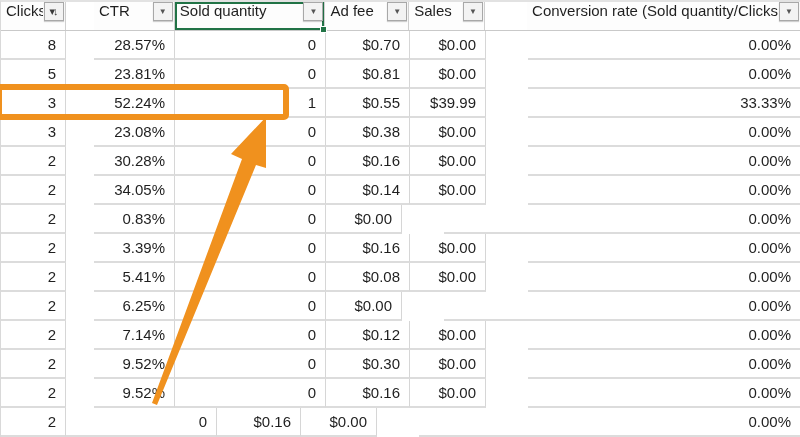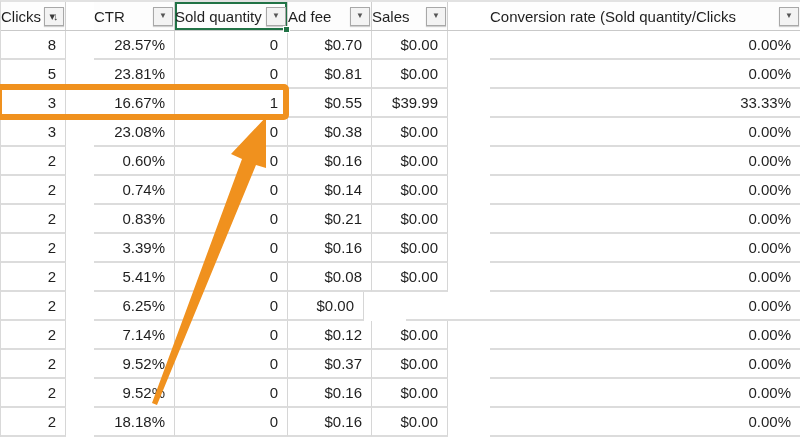--- a/index.html
+++ b/index.html
@@ -3,39 +3,39 @@
 <meta charset="utf-8">
 <style>
   * { margin:0; padding:0; box-sizing:border-box; }
   html,body { width:800px; height:437px; overflow:hidden; background:#ffffff;
     font-family:"Liberation Sans", sans-serif; color:#1f1f1f; }
   .stage { position:relative; width:800px; height:437px; background:#fff; }
 
   
   .sheet { position:absolute; inset:0; border-top:2px solid #e2e2e2; border-left:1px solid #d9d9d9; }
   .hrow { display:flex; height:29px; border-bottom:1px solid #c9c9c9; }
-  .hcell { position:relative; display:flex; align-items:center; 
+  .hcell { position:relative; display:flex; padding-left:5px;
     border-right:1px solid #cfcfcf; background:#fdfdfd; font-size:15px; }
   .hlabel { flex:1 1 auto; white-space:nowrap; overflow:hidden; }
   .dd { flex:0 0 auto; width:20px; height:19px; margin-right:1px; margin-left:1px;
     display:flex; align-items:center; justify-content:center;
     background:#f3f3f3; border:1px solid #a8a8a8; box-shadow:0 1px 1px rgba(0,0,0,.18);
     font-size:8px; color:#555; line-height:1; cursor:pointer; }
   .dd.sorted { font-size:11px; color:#3a3a3a; letter-spacing:-2px; padding-right:2px; }
   .hcell.selected { box-shadow:inset 0 0 0 2px #217346; z-index:2; }
   .handle { position:absolute; right:-3px; bottom:-3px; width:7px; height:7px;
     background:#217346; border:1px solid #fff; z-index:3; cursor:crosshair; }
 
   .trow { display:flex; height:29px; }
   .cell { border-right:1px solid #d6d6d6; border-bottom:2px solid #dcdcdc;
     font-size:15px; display:flex; align-items:center; justify-content:flex-end;
     padding-right:9px; background:#fff; white-space:nowrap; overflow:hidden; }
   .c0 { width:65px; }
   .c1 { width:81px;margin-left:28px; }
-  .c2 { width:113px; }
+  .c2 { width:151px; }
   .c3 { width:84px; }
   .c4 { width:76px; }
   .c5 { flex:1 1 auto; border-right:none;margin-left:42px; }
 
   
   .hl-box { position:absolute; left:-4px; top:84px; width:293px; height:36px;
     border:6px solid var(--accent, #F0911E); border-radius:5px; background:transparent;
     z-index:5; pointer-events:none; }
   .arrow-svg { position:absolute; inset:0; z-index:6; pointer-events:none; }
 </style>
@@ -84,55 +84,54 @@
         <div class="trow">
           <div class="cell c0">5</div>
           <div class="cell c1">23.81%</div>
           <div class="cell c2">0</div>
           <div class="cell c3">$0.81</div>
           <div class="cell c4">$0.00</div>
           <div class="cell c5">0.00%</div>
         </div>
         <div class="trow">
           <div class="cell c0">3</div>
-          <div class="cell c1">16.67%</div>
+          <div class="cell c1">52.24%</div>
           <div class="cell c2">1</div>
           <div class="cell c3">$0.55</div>
           <div class="cell c4">$39.99</div>
           <div class="cell c5">33.33%</div>
         </div>
         <div class="trow">
           <div class="cell c0">3</div>
           <div class="cell c1">23.08%</div>
           <div class="cell c2">0</div>
           <div class="cell c3">$0.38</div>
           <div class="cell c4">$0.00</div>
           <div class="cell c5">0.00%</div>
         </div>
         <div class="trow">
           <div class="cell c0">2</div>
-          <div class="cell c1">0.60%</div>
+          <div class="cell c1">30.28%</div>
           <div class="cell c2">0</div>
           <div class="cell c3">$0.16</div>
           <div class="cell c4">$0.00</div>
           <div class="cell c5">0.00%</div>
         </div>
         <div class="trow">
           <div class="cell c0">2</div>
-          <div class="cell c1">0.74%</div>
+          <div class="cell c1">34.05%</div>
           <div class="cell c2">0</div>
           <div class="cell c3">$0.14</div>
           <div class="cell c4">$0.00</div>
           <div class="cell c5">0.00%</div>
         </div>
         <div class="trow">
           <div class="cell c0">2</div>
           <div class="cell c1">0.83%</div>
           <div class="cell c2">0</div>
-          <div class="cell c3">$0.21</div>
           <div class="cell c4">$0.00</div>
           <div class="cell c5">0.00%</div>
         </div>
         <div class="trow">
           <div class="cell c0">2</div>
           <div class="cell c1">3.39%</div>
           <div class="cell c2">0</div>
           <div class="cell c3">$0.16</div>
           <div class="cell c4">$0.00</div>
           <div class="cell c5">0.00%</div>
@@ -157,35 +156,34 @@
           <div class="cell c1">7.14%</div>
           <div class="cell c2">0</div>
           <div class="cell c3">$0.12</div>
           <div class="cell c4">$0.00</div>
           <div class="cell c5">0.00%</div>
         </div>
         <div class="trow">
           <div class="cell c0">2</div>
           <div class="cell c1">9.52%</div>
           <div class="cell c2">0</div>
-          <div class="cell c3">$0.37</div>
+          <div class="cell c3">$0.30</div>
           <div class="cell c4">$0.00</div>
           <div class="cell c5">0.00%</div>
         </div>
         <div class="trow">
           <div class="cell c0">2</div>
           <div class="cell c1">9.52%</div>
           <div class="cell c2">0</div>
           <div class="cell c3">$0.16</div>
           <div class="cell c4">$0.00</div>
           <div class="cell c5">0.00%</div>
         </div>
         <div class="trow">
           <div class="cell c0">2</div>
-          <div class="cell c1">18.18%</div>
           <div class="cell c2">0</div>
           <div class="cell c3">$0.16</div>
           <div class="cell c4">$0.00</div>
           <div class="cell c5">0.00%</div>
         </div>
       </div>
   </div>
 
   <div class="hl-box" style="border-color: rgb(240, 145, 30);"></div>
 

